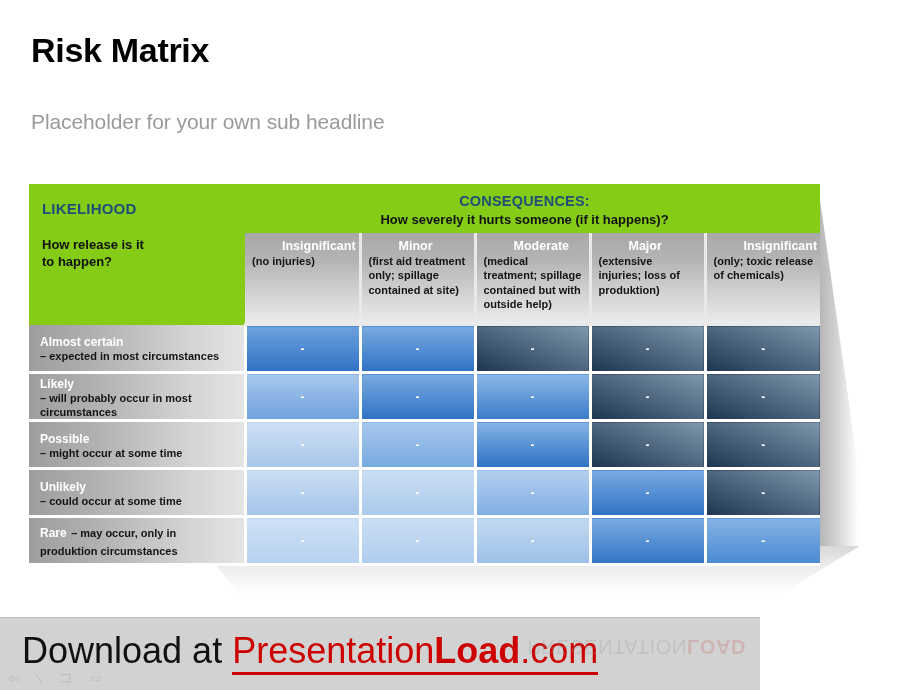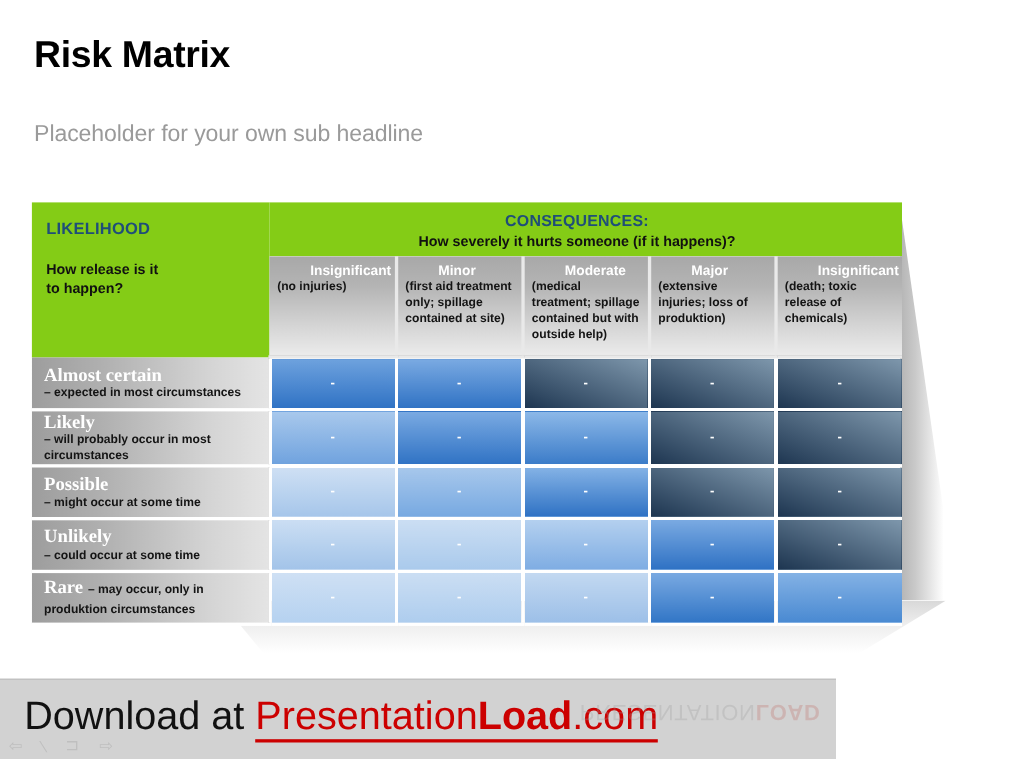--- a/index.html
+++ b/index.html
@@ -150,25 +150,24 @@
   
   .like-cell {
     width: 203px;
     height: 45px;
     vertical-align: middle;
     padding: 0 8px 0 11px;
     background: linear-gradient(to right, #9d9d9d 0%, #b0b0b0 30%, #d4d4d4 75%, #e4e4e4 100%);
     border-bottom: 3px solid #ffffff;
   }
   .like-name {
-    font-size: 17px;
+    font-size: 12px;
     font-weight: bold;
     color: #ffffff;
     line-height: 1.2;
-    font-family: Liberation Serif, serif;
   }
   .like-desc {
     font-size: 11px;
     font-weight: bold;
     color: #141414;
     line-height: 1.24;
   }
   .like-inline .like-name,
   .like-inline .like-desc { display: inline; }
 
@@ -294,21 +293,21 @@
         <td class="cons-col">
           <div class="cons-name">Moderate</div>
           <div class="cons-desc">(medical treatment; spillage contained but with outside help)</div>
         </td>
         <td class="cons-col">
           <div class="cons-name">Major</div>
           <div class="cons-desc">(extensive injuries; loss of produktion)</div>
         </td>
         <td class="cons-col">
           <div class="cons-name">Insignificant</div>
-          <div class="cons-desc">(death; toxic release of chemicals)</div>
+          <div class="cons-desc">(only; toxic release of chemicals)</div>
         </td>
       </tr>
 
       <tr>
         <td class="like-cell">
           <span class="like-name">Almost certain</span>
           <div class="like-desc">– expected in most circumstances</div>
         </td>
         <td class="risk-cell" style="background: linear-gradient(to top, rgb(47, 114, 196) 0%, rgb(110, 162, 222) 100%);"><span class="risk-dash">-</span></td>
         <td class="risk-cell" style="background: linear-gradient(to top, rgb(47, 114, 196) 0%, rgb(122, 170, 226) 100%);"><span class="risk-dash">-</span></td>

